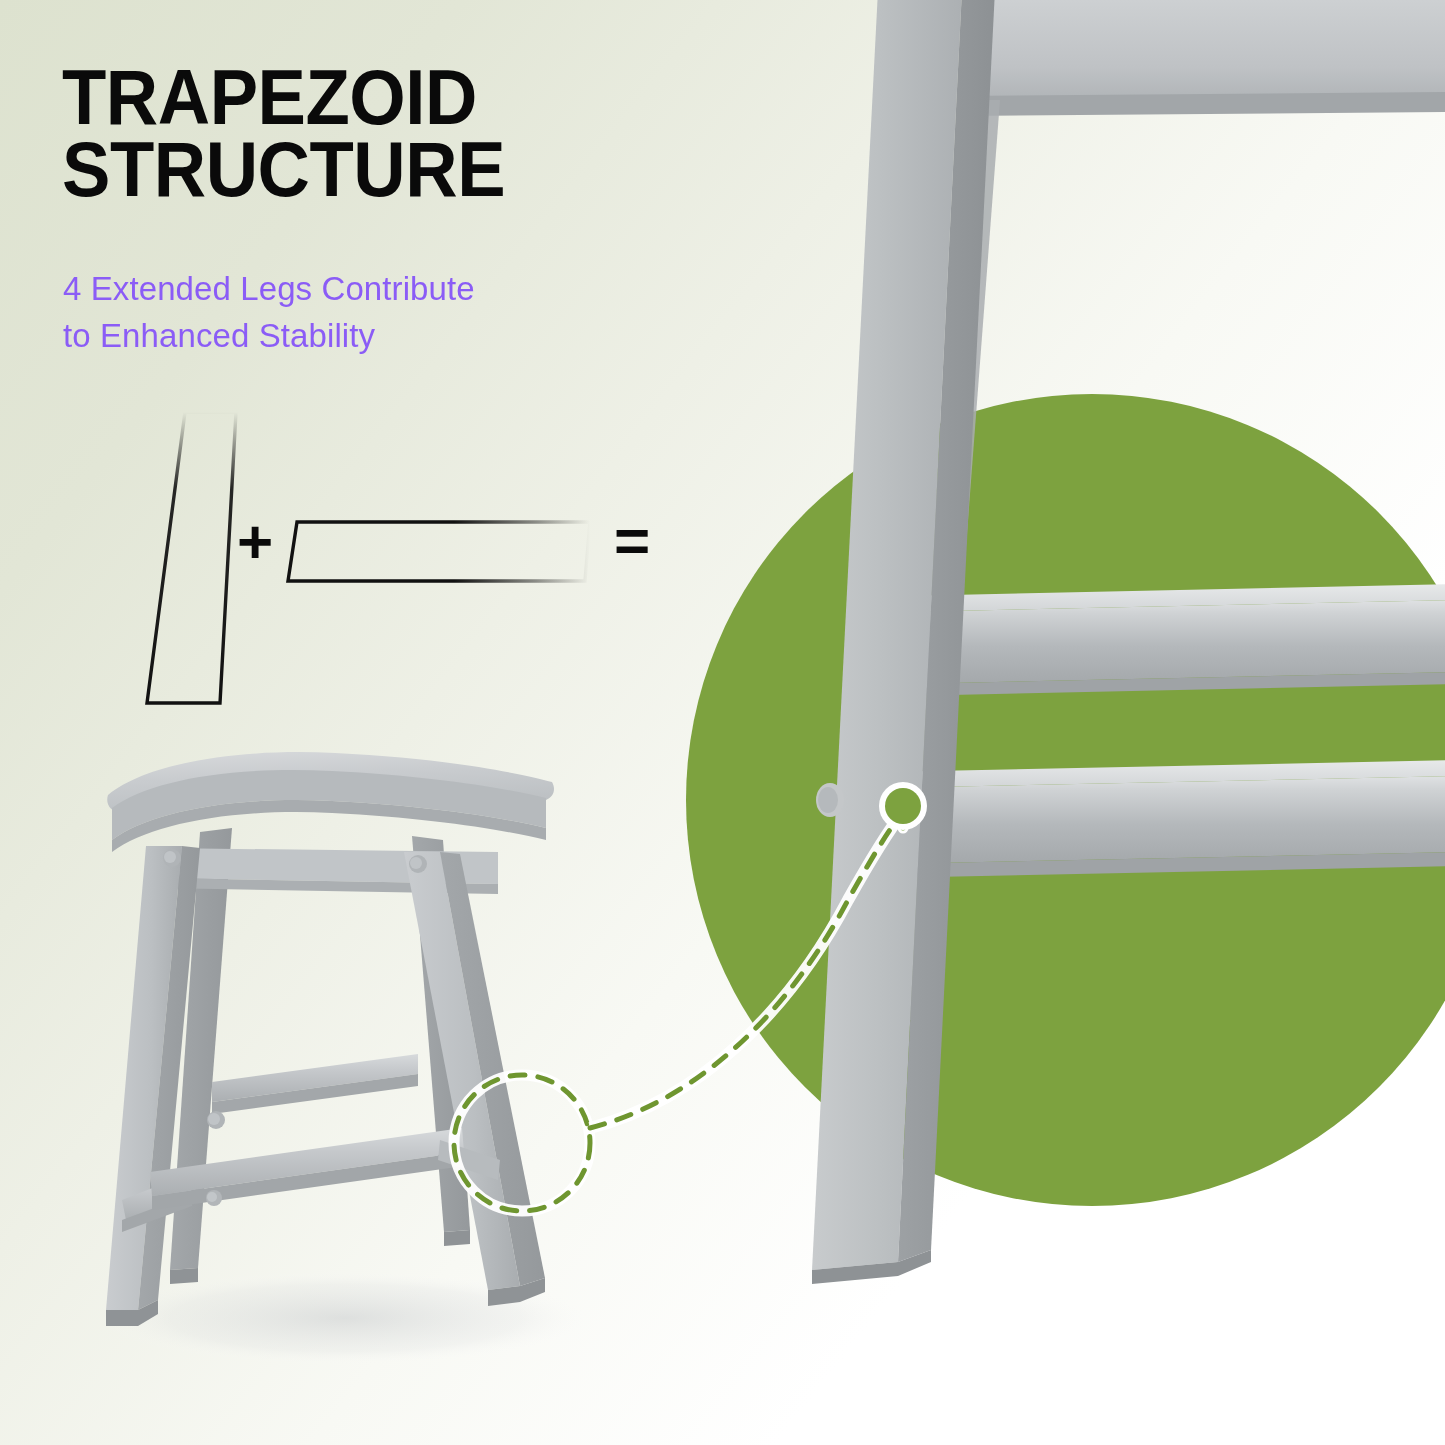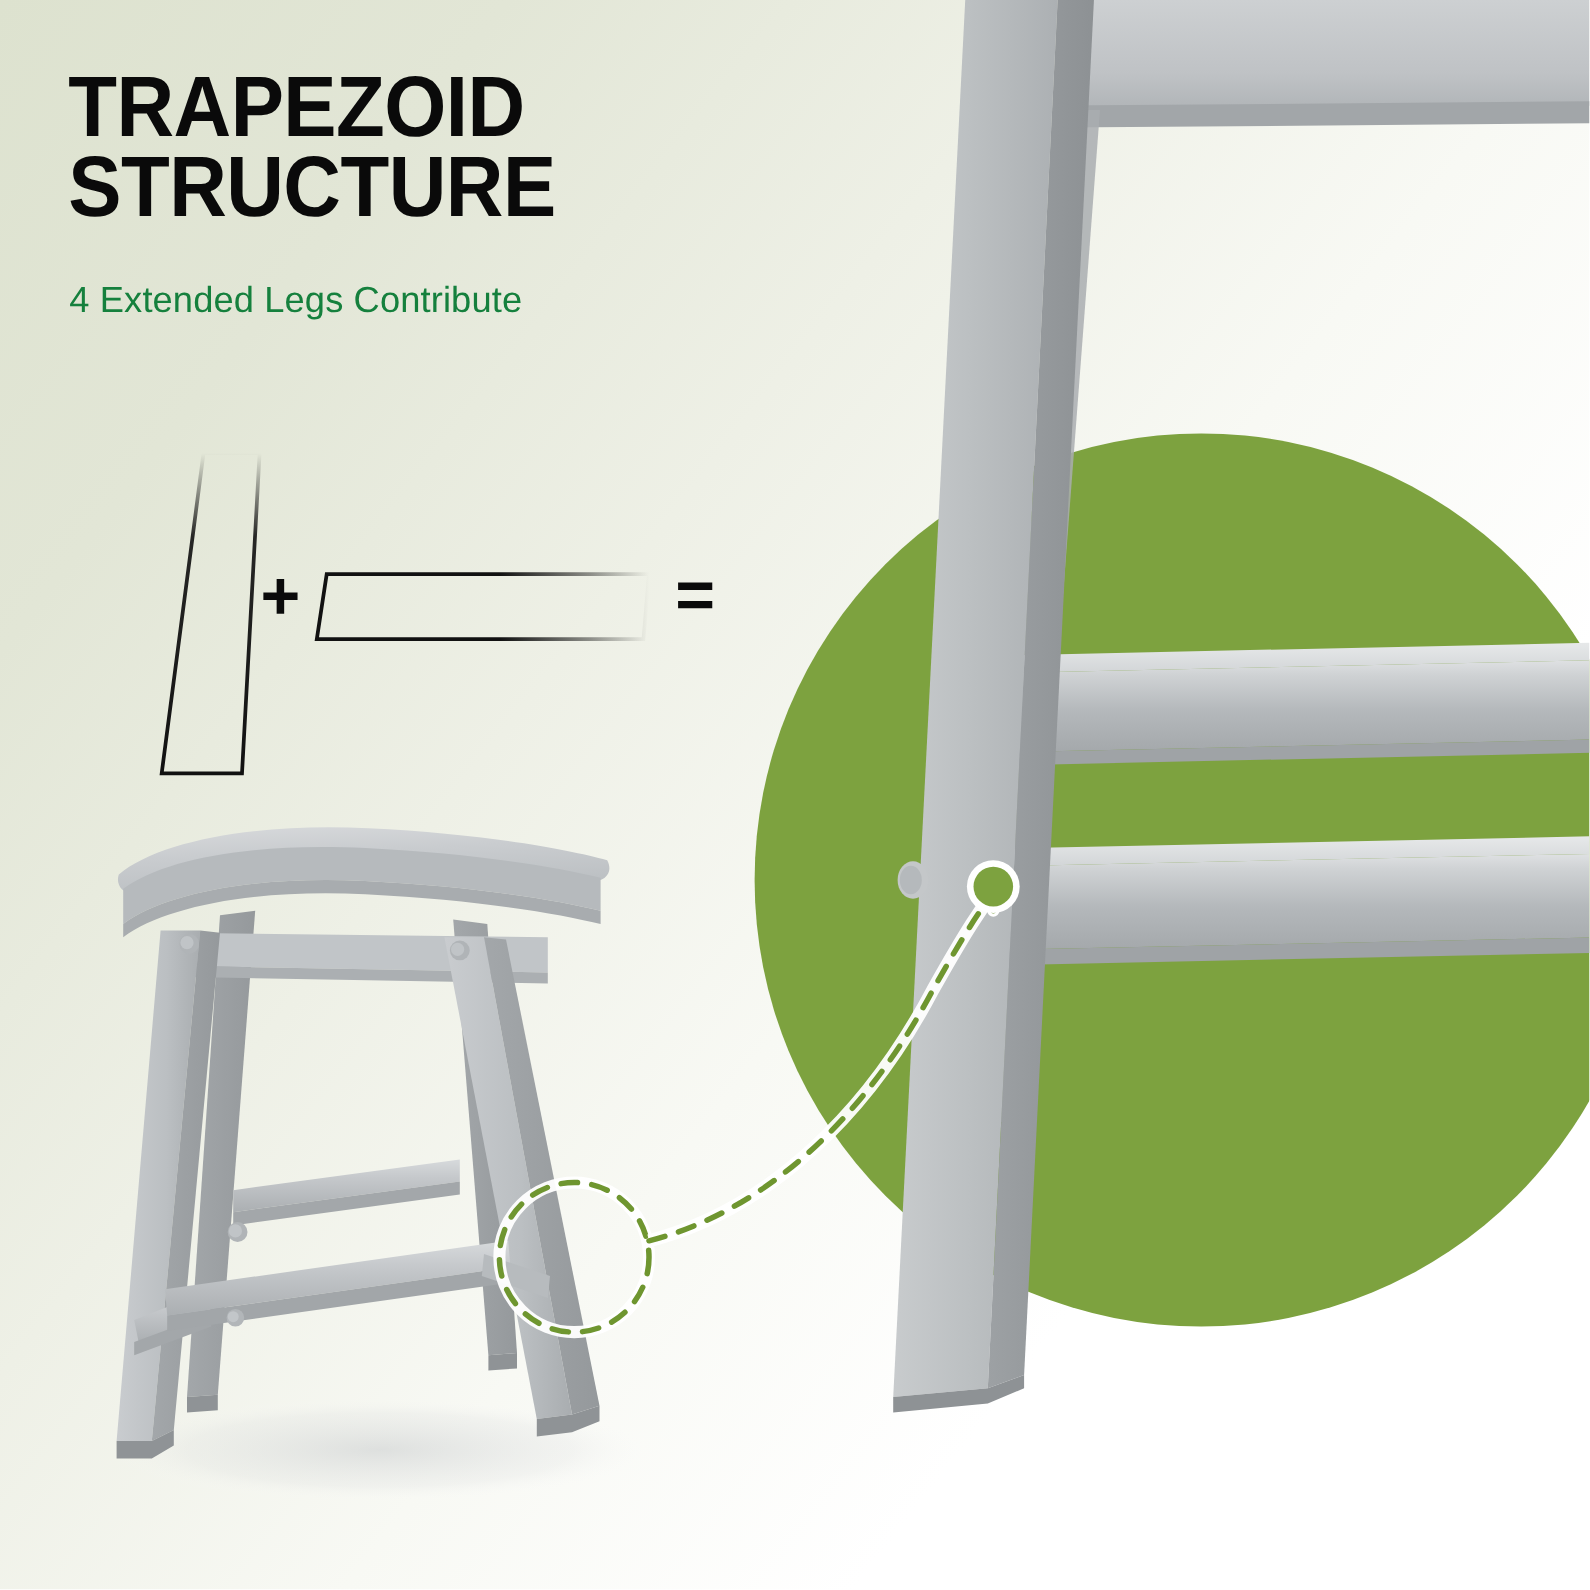--- a/index.html
+++ b/index.html
@@ -16,22 +16,22 @@
   
   .headline{
     position:absolute;left:62px;top:62px;width:640px;
     font-weight:700;font-size:78px;line-height:0.92;
     letter-spacing:-0.5px;color:#0a0a0a;
     font-family:"Liberation Sans","DejaVu Sans",sans-serif;
     transform:scaleX(0.93);transform-origin:left top;
   }
   .headline .l2{display:block;}
   .subtitle{
-    position:absolute;left:63px;top:250px;width:580px;
-    font-size:33px;line-height:1.42;color:#15803d;font-weight:400;
+    position:absolute;left:63px;top:266px;width:580px;
+    font-size:33px;line-height:1.42;color:#8b5cf6;font-weight:400;
     letter-spacing:0.1px;
   }
   .subtitle .s2{display:block;}
 </style>
 </head>
 <body>
 
 <div id="stage">
 
   <div class="bg"></div>
@@ -255,15 +255,16 @@
     <circle cx="903" cy="806" r="18" fill="#7da23f"></circle>
   </svg>
 
   <div class="headline">
     <span>TRAPEZOID</span>
     <span class="l2">STRUCTURE</span>
   </div>
 
   <div class="subtitle">
     <span>4 Extended Legs Contribute</span>
+    <span class="s2">to Enhanced Stability</span>
   </div>
 
 </div>
 
 </body></html>

